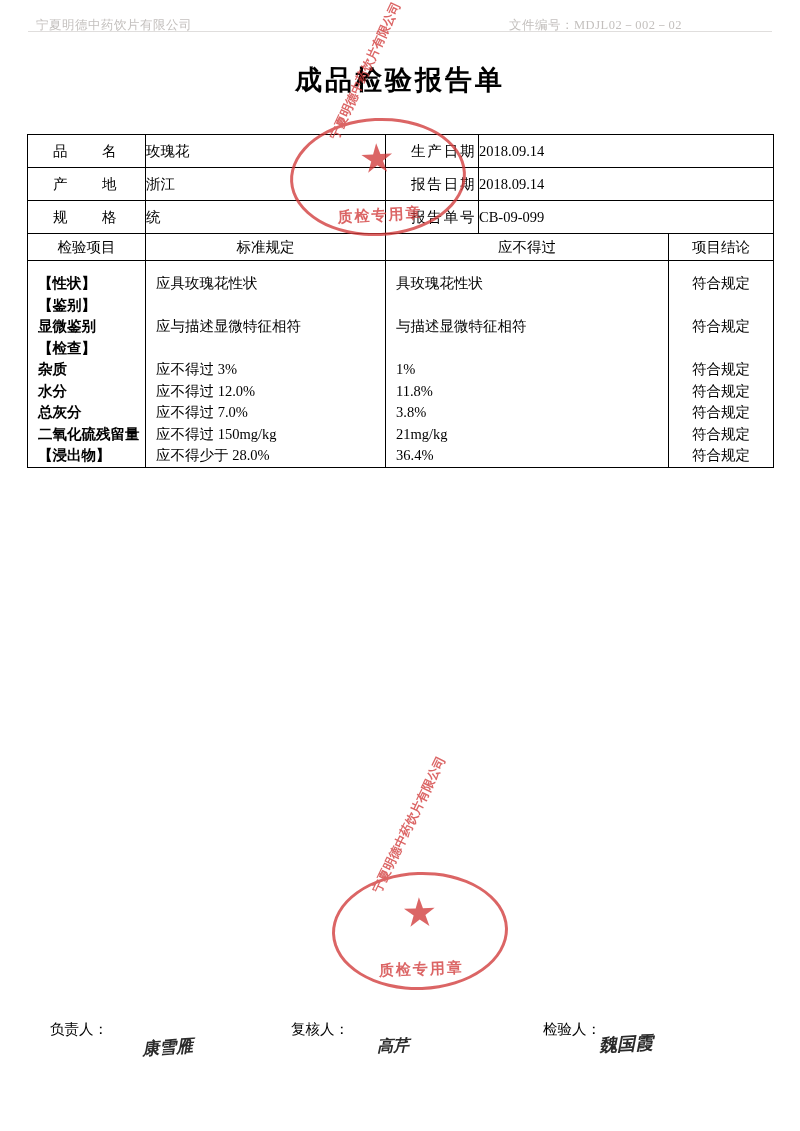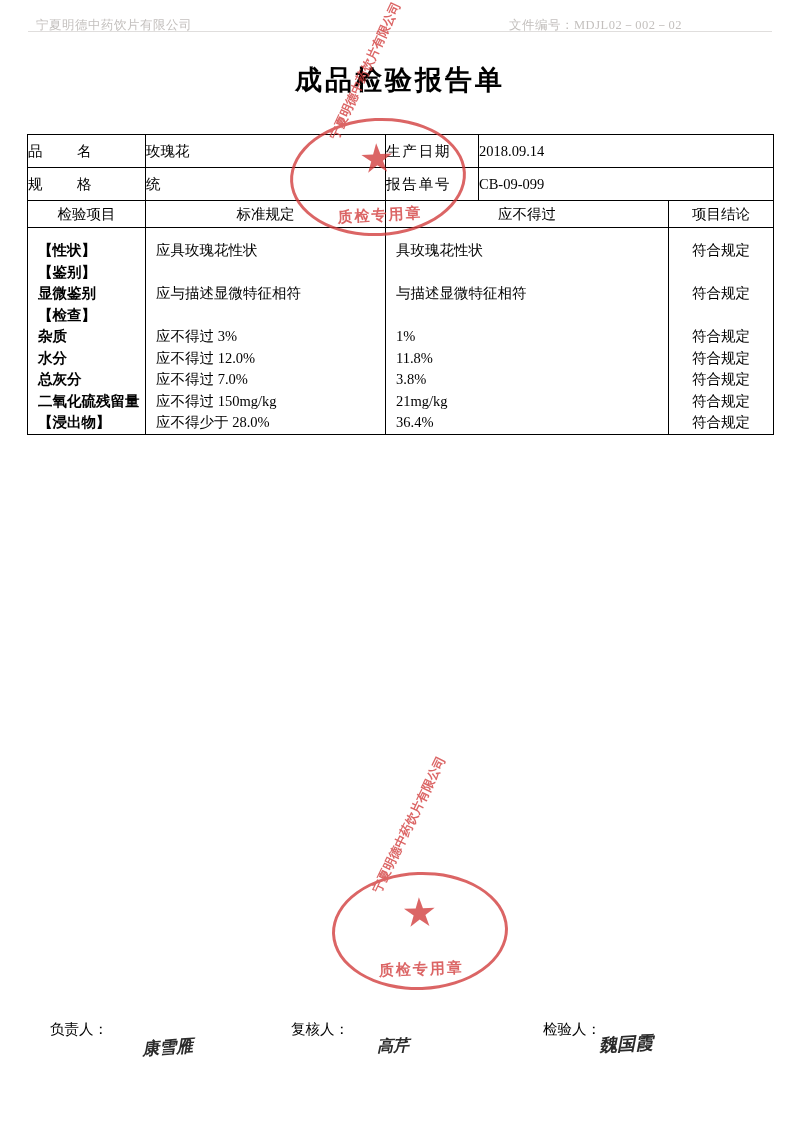--- a/index.html
+++ b/index.html
@@ -89,20 +89,21 @@
     letter-spacing: 0.5px;
     text-align: left;
     padding-left: 14px;
     white-space: nowrap;
   }
   .lbl-spread {
     display: inline-block;
     width: 64px;
     text-align: justify;
     text-align-last: justify;
+    margin-left: 25px;
   }
   .val {
     padding-left: 10px;
     white-space: nowrap;
   }
   .val-num {
     font-family: "Liberation Serif", serif;
   }
 
   
@@ -247,20 +248,26 @@
       <col style="width:240px">
       <col style="width:93px">
       <col style="width:190px">
       <col style="width:105px">
     </colgroup>
     <tbody>
       <tr>
         <td class="lbl"><span class="lbl-spread">品　　名</span></td>
         <td class="val">玫瑰花</td>
         <td class="lbl"><span class="lbl-spread">生产日期</span></td>
+        <td class="val val-num" colspan="2">2018.09.14</td>
+      </tr>
+      <tr>
+        <td class="lbl"><span class="lbl-spread">产　　地</span></td>
+        <td class="val">浙江</td>
+        <td class="lbl"><span class="lbl-spread">报告日期</span></td>
         <td class="val val-num" colspan="2">2018.09.14</td>
       </tr>
       <tr>
         <td class="lbl"><span class="lbl-spread">规　　格</span></td>
         <td class="val">统</td>
         <td class="lbl"><span class="lbl-spread">报告单号</span></td>
         <td class="val val-num" colspan="2">CB-09-099</td>
       </tr>
 
       <tr class="sec-head">

